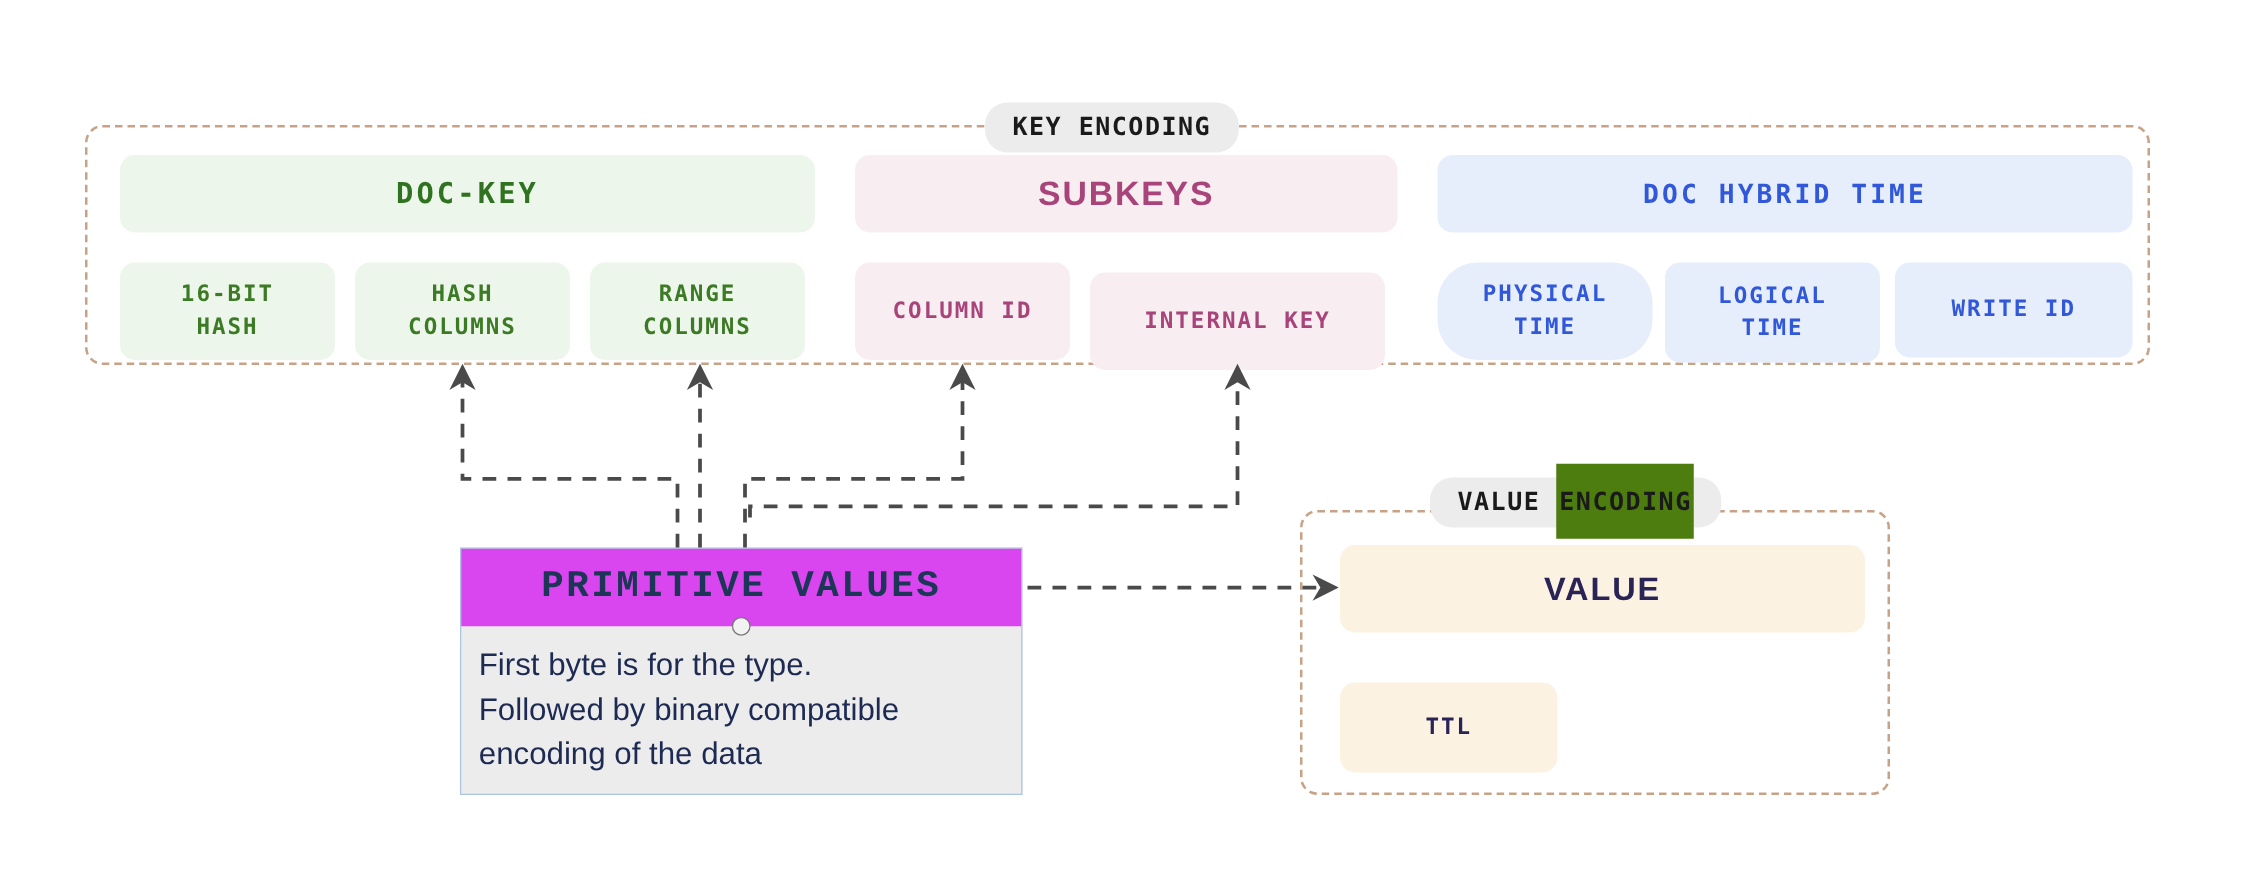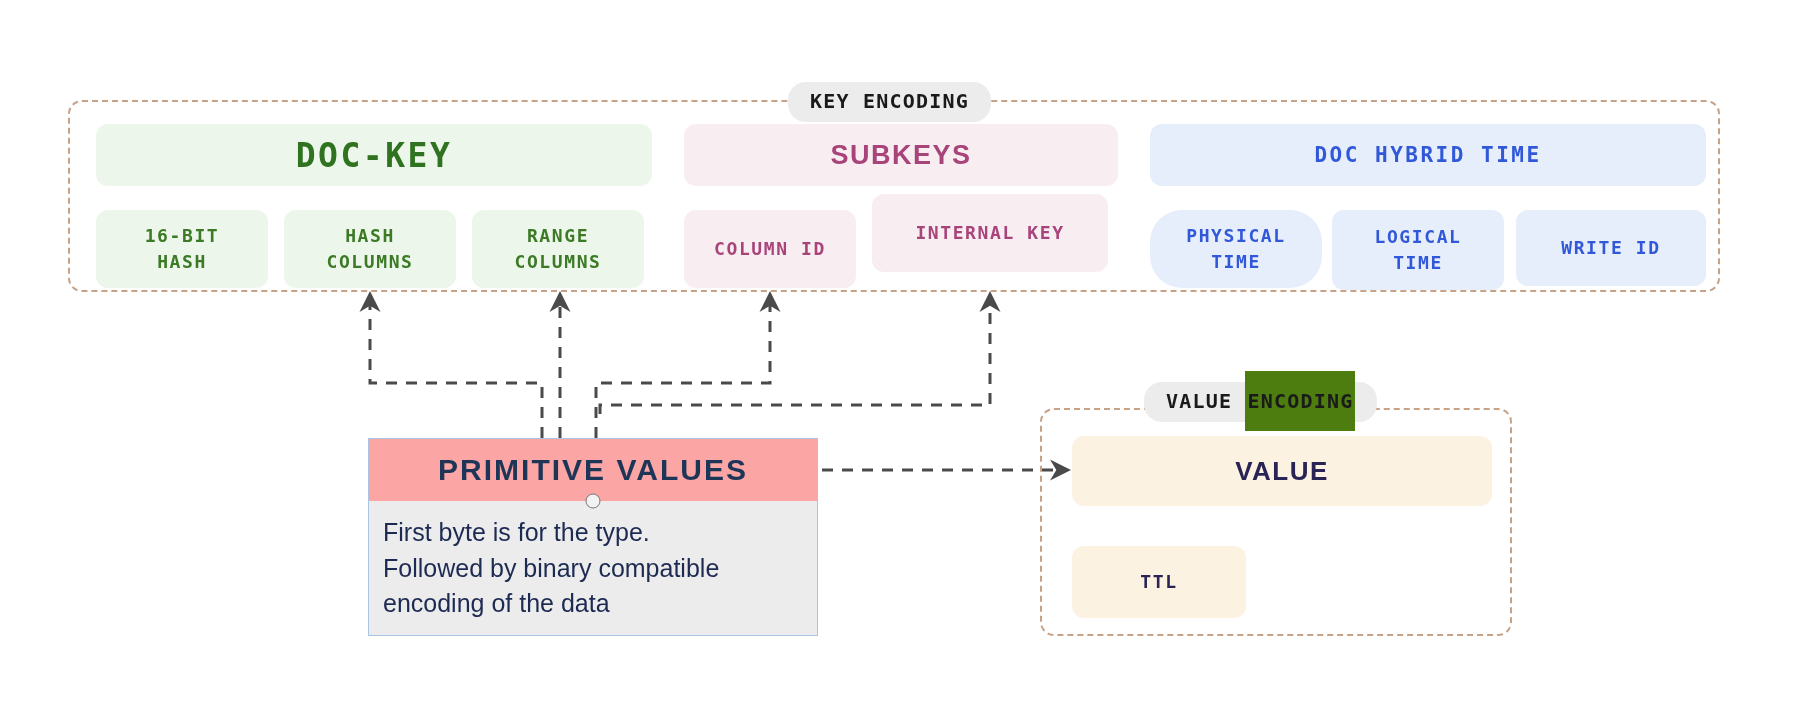--- a/index.html
+++ b/index.html
@@ -53,21 +53,21 @@
     position: absolute;
     border-radius: 12px;
     display: flex; align-items: center; justify-content: center;
     font-family: "DejaVu Sans Mono", monospace;
     font-weight: bold;
     letter-spacing: 2.5px;
   }
   .section-head.sans { font-family: "Liberation Sans", sans-serif; letter-spacing: 1.5px; }
 
   #head-dockey  { left: 96px;  top: 124px; width: 556px; height: 62px;
-                  background: #edf6ea; color: #2f7320; font-size: 33px; }
+                  background: #edf6ea; color: #2f7320; font-size: 23px; }
   #head-subkeys { left: 684px; top: 124px; width: 434px; height: 62px;
                   background: #f8eef2; color: #a8447a; font-size: 27px; }
   #head-dht     { left: 1150px; top: 124px; width: 556px; height: 62px;
                   background: #e6edfb; color: #3158d8; font-size: 21px; }
 
   
   .leaf {
     position: absolute;
     border-radius: 12px;
     display: flex; align-items: center; justify-content: center;
@@ -81,21 +81,21 @@
   }
   .leaf.green  { background: #edf6ea; color: #3c7a26; }
   .leaf.pink   { background: #f8eef2; color: #a8447a; }
   .leaf.blue   { background: #e6edfb; color: #3158d8; }
   .leaf.cream  { background: #fcf2e2; color: #2a2456; }
 
   #leaf-hash16   { left: 96px;  top: 210px; width: 172px; height: 78px; }
   #leaf-hashcols { left: 284px; top: 210px; width: 172px; height: 78px; }
   #leaf-rangecols{ left: 472px; top: 210px; width: 172px; height: 78px; }
   #leaf-columnid { left: 684px; top: 210px; width: 172px; height: 78px; }
-  #leaf-intkey   { left: 872px; top: 194px; width: 236px; height: 78px; }
+  #leaf-intkey   { left: 872px; top: 218px; width: 236px; height: 78px; }
   #leaf-phystime { left: 1150px; top: 210px; width: 172px; height: 78px; border-radius: 32px; }
   #leaf-logtime  { left: 1332px; top: 210px; width: 172px; height: 80px; }
   #leaf-writeid  { left: 1516px; top: 210px; width: 190px; height: 76px; }
 
   
   #head-value   { left: 1072px; top: 436px; width: 420px; height: 70px;
                   background: #fcf2e2; color: #2a2456;
                   font-family: "Liberation Sans", sans-serif;
                   font-weight: bold; font-size: 26px; letter-spacing: 1.5px;
                   border-radius: 12px; display:flex; align-items:center;
@@ -104,23 +104,23 @@
   #leaf-colvalue{ left: 1262px; top: 524px; width: 230px; height: 72px; }
 
   
   #primitive-card {
     position: absolute;
     left: 368px; top: 438px; width: 450px; height: 198px;
     background: #ececec;
     border: 1.5px solid #aac4e4;
   }
   #primitive-title {
-    height: 62px; background: #fca5a5;
+    height: 62px; background: #d946ef;
     display: flex; align-items: center; justify-content: center;
-    font-family: Liberation Sans, sans-serif;
+    font-family: Liberation Mono, monospace;
     font-weight: bold; font-size: 30px; letter-spacing: 2px;
     color: #1d3557;
   }
   #primitive-handle {
     position: absolute; left: 50%; top: 62px;
     transform: translate(-50%, -50%);
     width: 15px; height: 15px; border-radius: 50%;
     background: #f2f2f2; border: 1.5px solid #777;
   }
   #primitive-body {

